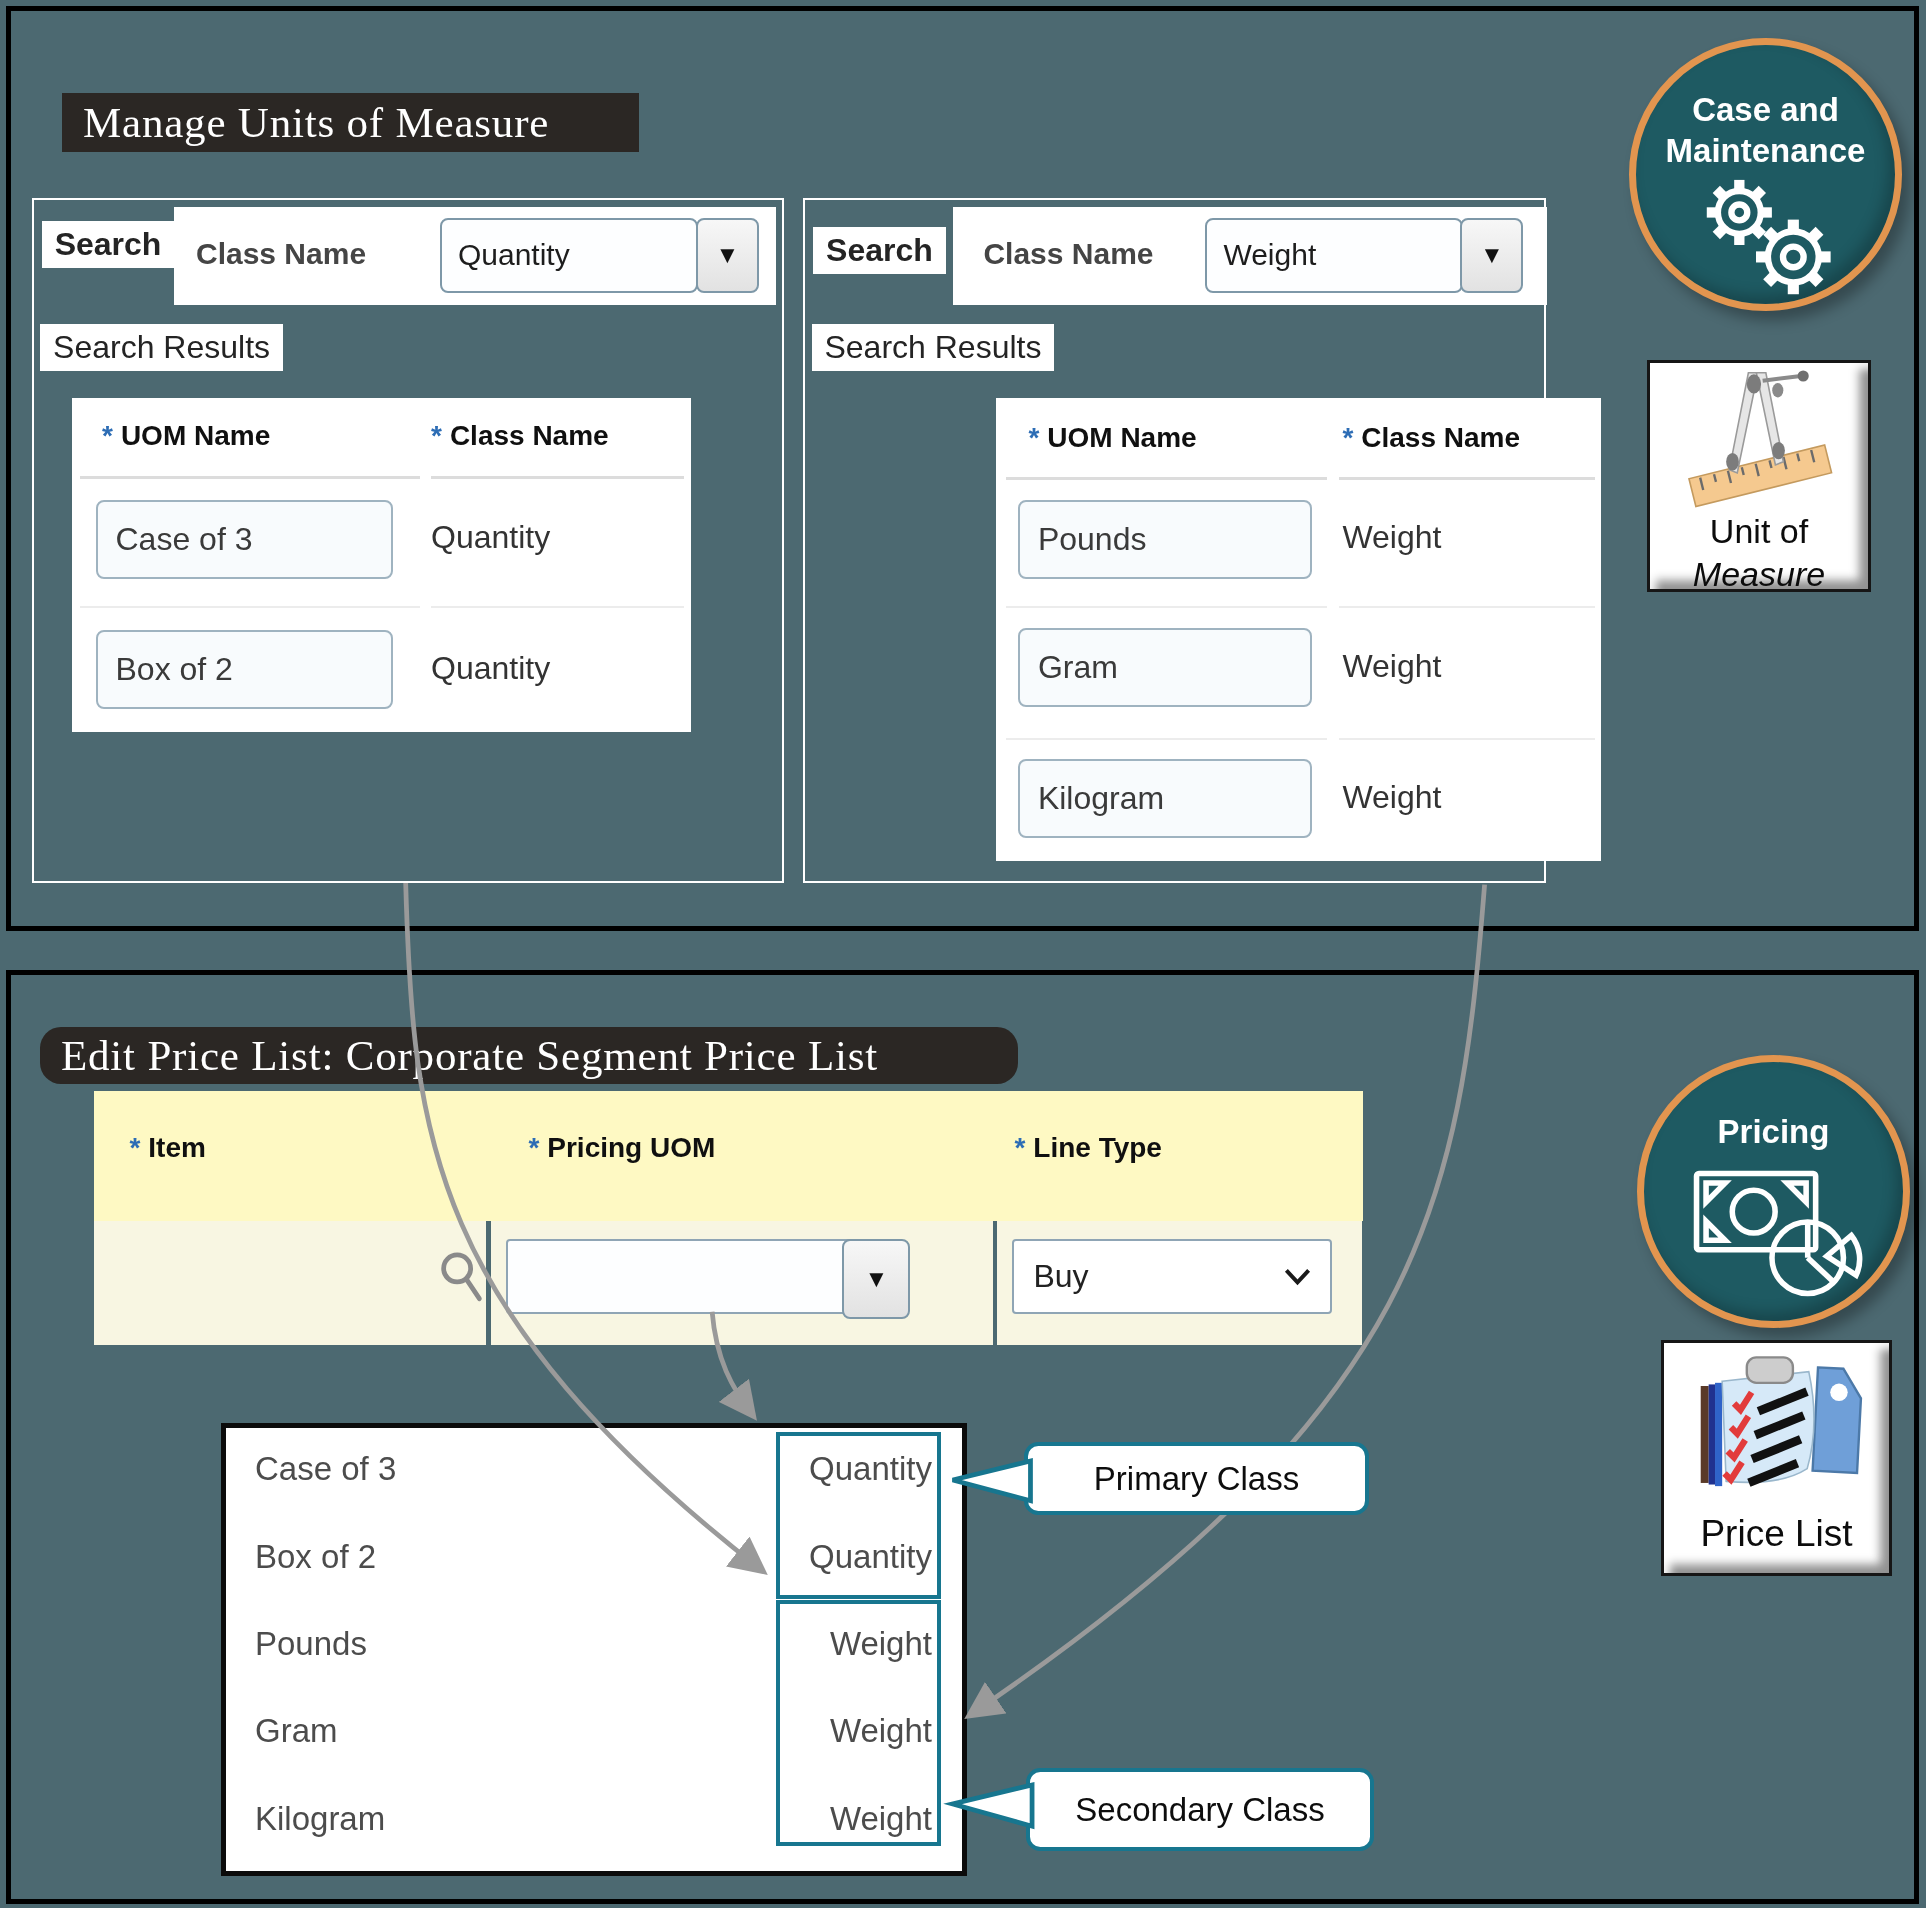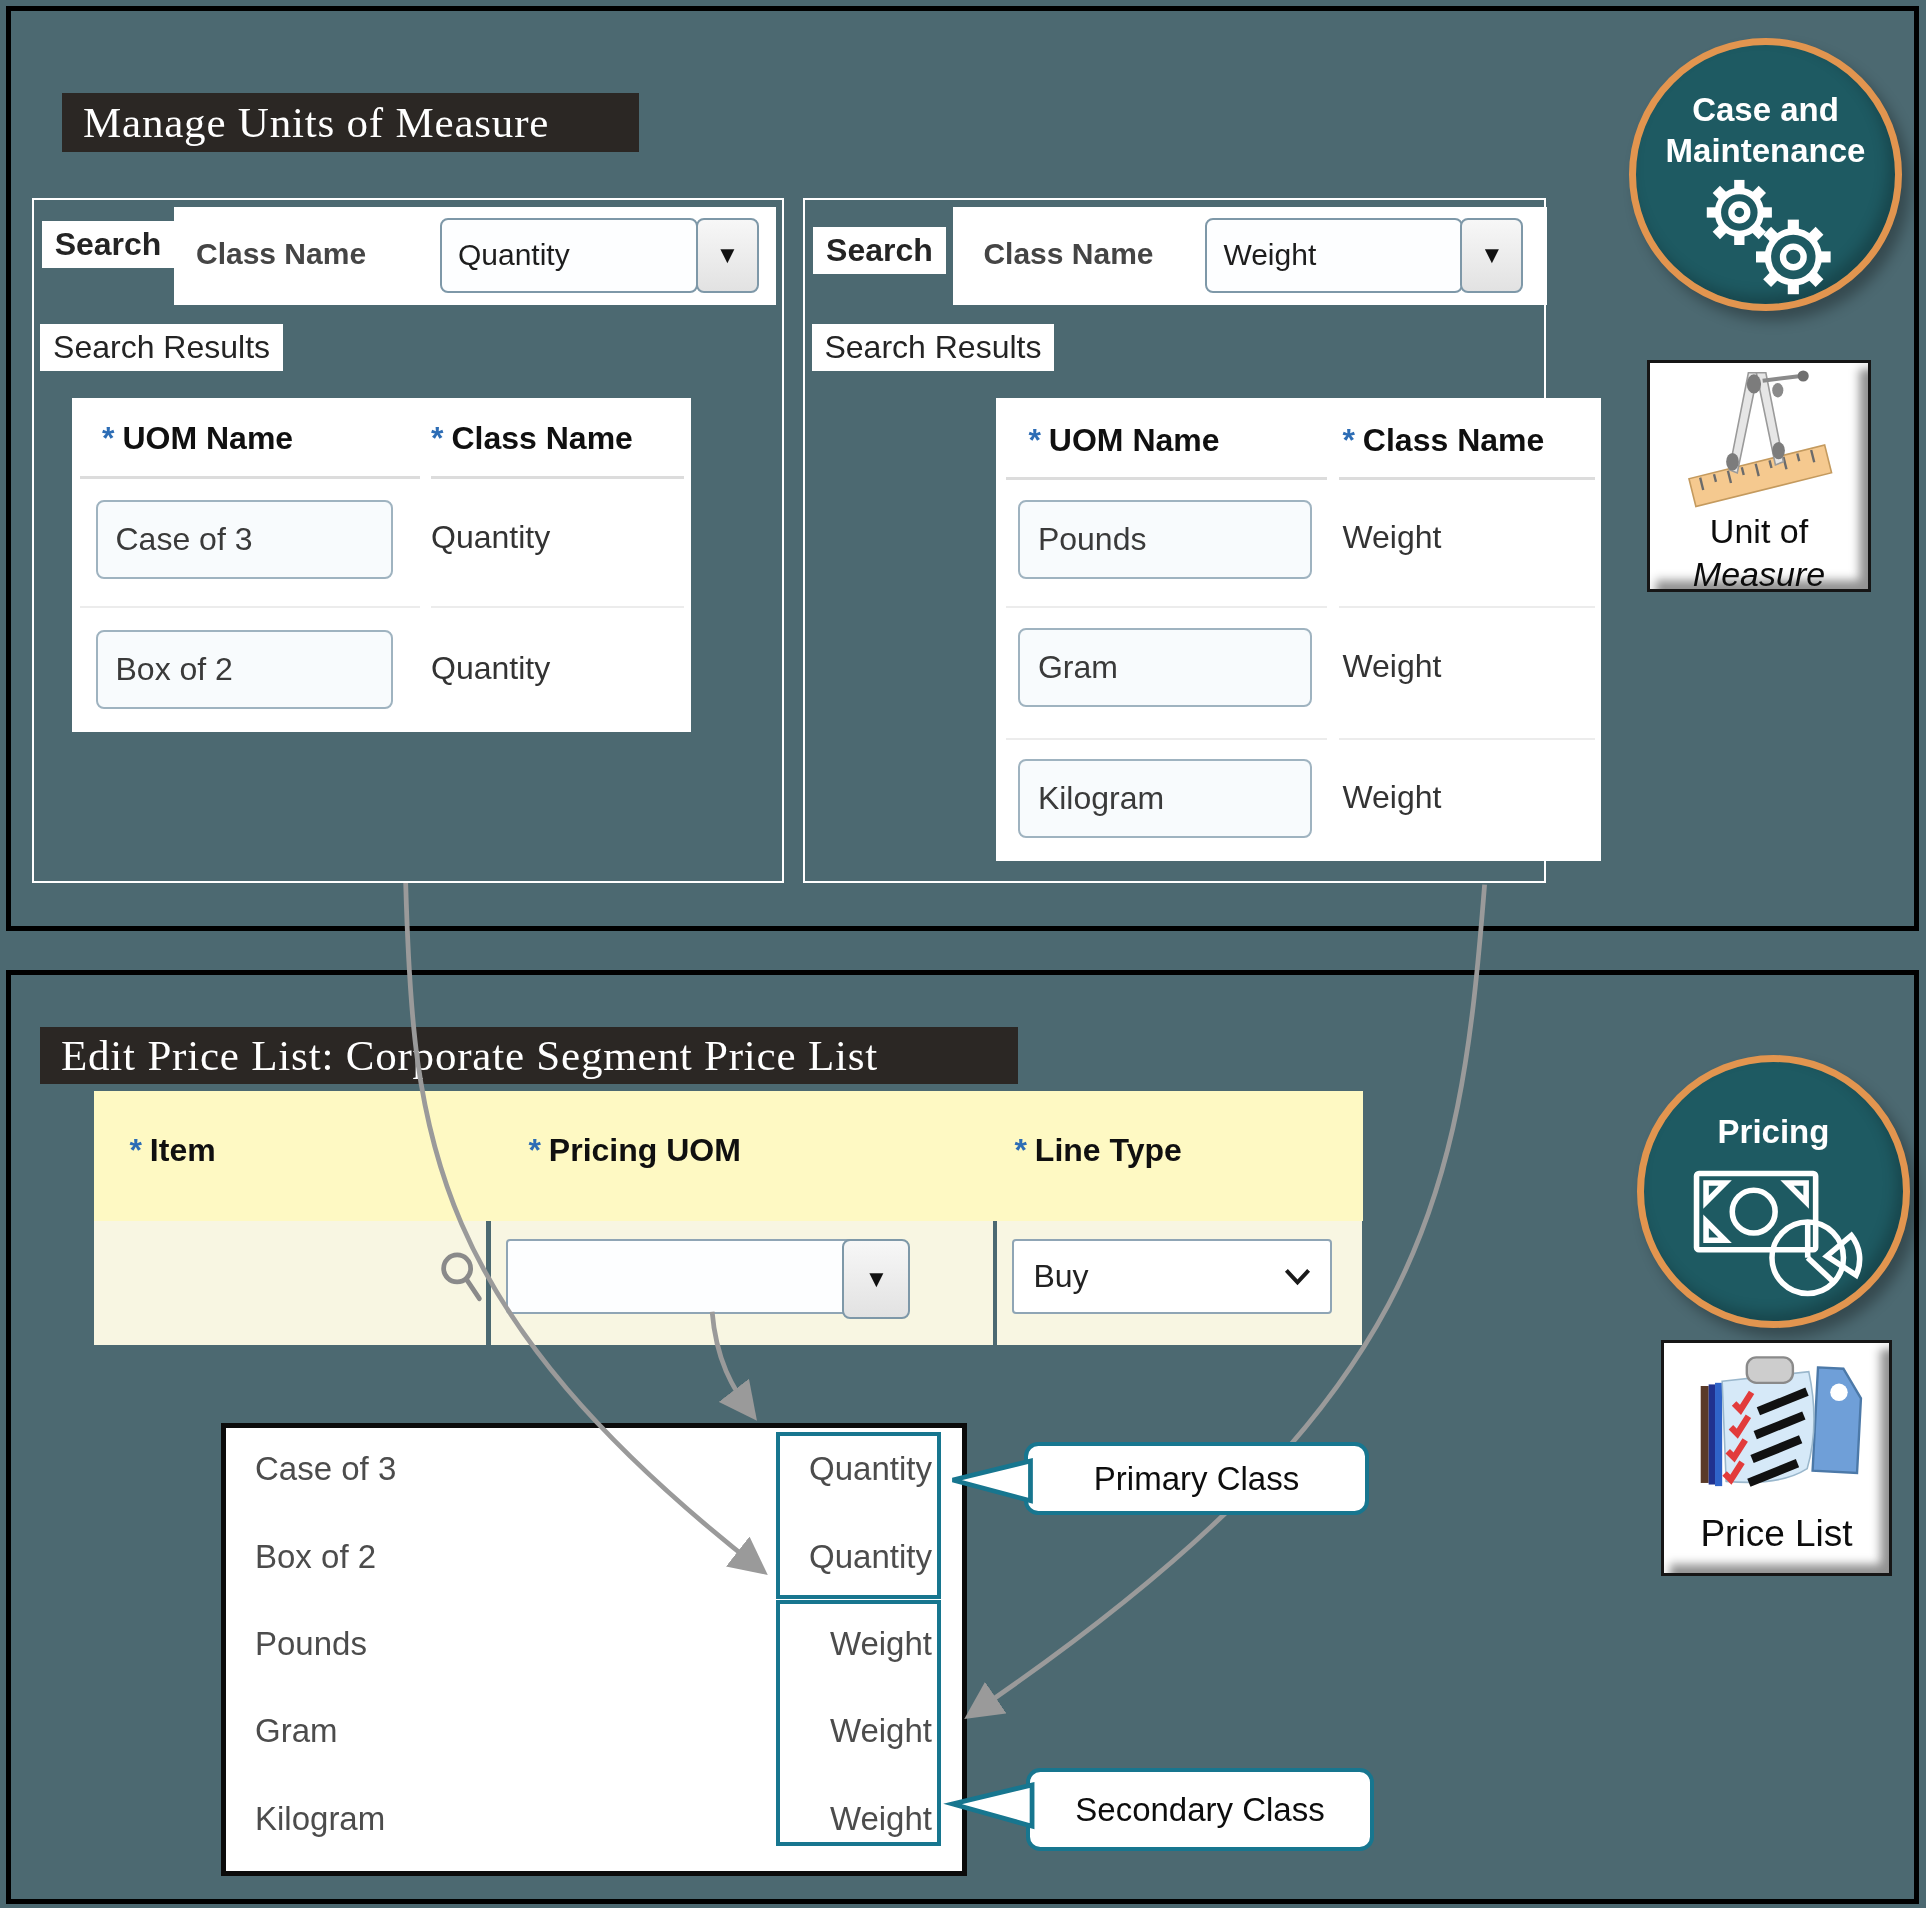--- a/index.html
+++ b/index.html
@@ -36,21 +36,21 @@
     position:absolute;background:#fdfeff;border:2.4px solid #7e98a8;border-radius:8px;
     font-size:30px;color:#1d1d1d;padding-left:16px;display:flex;align-items:center;
   }
   .ddbtn{
     position:absolute;background:linear-gradient(#f7f7f7,#e2e2e2);
     border:2.4px solid #7e98a8;border-radius:8px;
     display:flex;align-items:center;justify-content:center;
     font-size:24px;color:#111;cursor:pointer;
   }
   .tbl{position:absolute;background:#fff;}
-  .th{position:absolute;font-weight:bold;font-size:32px;color:#101010;white-space:nowrap;}
+  .th{position:absolute;font-weight:bold;font-size:28px;color:#101010;white-space:nowrap;}
   .req{color:#2d6db5;font-weight:bold;margin-right:8px;}
   .hline{position:absolute;height:2.4px;background:#dcdcdc;}
   .rline{position:absolute;height:1.6px;background:#ececec;}
   .cellinput{
     position:absolute;background:#f8fbfd;border:2.4px solid #9fb3c0;border-radius:8px;
     font-size:32px;color:#3a3a3a;padding-left:17.5px;display:flex;align-items:center;
   }
   .cellval{position:absolute;font-size:32px;color:#333;white-space:nowrap;}
   
   .badge-circle{
@@ -250,21 +250,21 @@
     <ellipse cx="123" cy="28" rx="7" ry="9" fill="#8a8a8a"></ellipse>
     <ellipse cx="66" cy="118" rx="8" ry="11" fill="#7c7c7c"></ellipse>
     <ellipse cx="124" cy="104" rx="8" ry="11" fill="#7c7c7c"></ellipse>
   </svg>
   <div class="ilabel abs" style="left:0;top:149px;width:100%;">Unit of</div>
   <div class="ilabel abs" style="left:0;top:192px;width:100%;font-style:italic;">Measure</div>
 </div>
 
 <div class="section" id="sec-bottom">
 
-  <div class="titlebar" style="left:29px;top:52px;width:957px;height:57px;">
+  <div class="titlebar" style="left:29px;top:52px;width:957px;height:57px;border-radius:21px;">
     <span>Edit Price List: Corporate Segment Price List</span>
   </div>
 
   <div class="formhead" style="left:83px;top:116px;width:1269px;height:130px;">
     <div class="th" style="left:35px;top:41px;">
       <span class="req">*</span><span>Item</span>
     </div>
     <div class="th" style="left:418px;top:41px;margin-left:16px;">
       <span class="req">*</span><span>Pricing UOM</span>
     </div>

